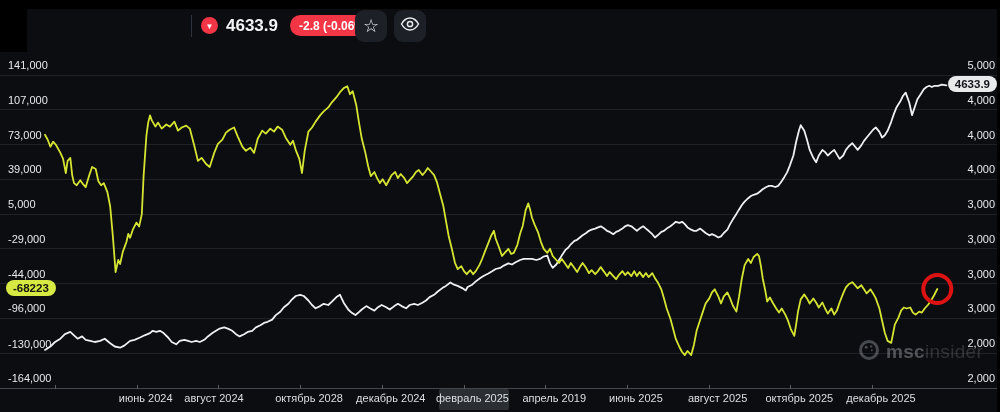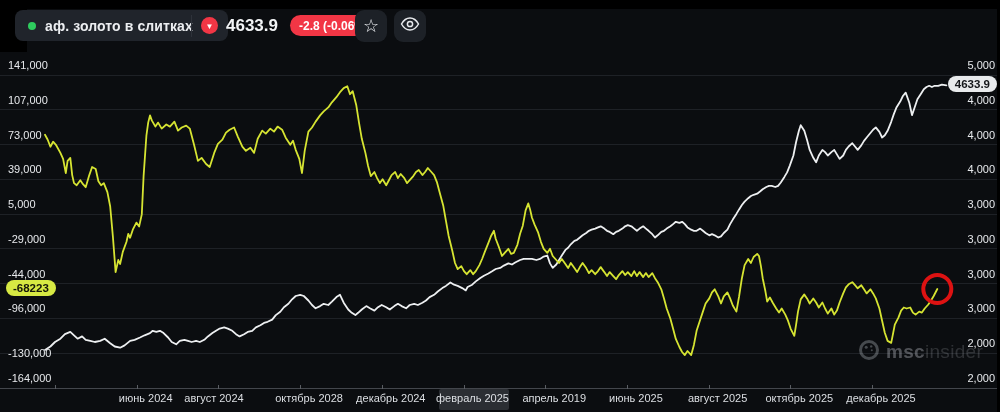--- a/index.html
+++ b/index.html
@@ -76,42 +76,33 @@
     <div class="axis-label left" style="top: 163.333px;">39,000</div>
     <div class="axis-label right" style="top: 163.333px;">4,000</div>
     <div class="axis-label left" style="top: 198.111px;">5,000</div>
     <div class="axis-label right" style="top: 198.111px;">3,000</div>
     <div class="axis-label left" style="top: 232.889px;">-29,000</div>
     <div class="axis-label right" style="top: 232.889px;">3,000</div>
     <div class="axis-label left" style="top: 267.667px;">-44,000</div>
     <div class="axis-label right" style="top: 267.667px;">3,000</div>
     <div class="axis-label left" style="top: 302.444px;">-96,000</div>
     <div class="axis-label right" style="top: 302.444px;">3,000</div>
-    <div class="axis-label left" style="top: 347px;">-130,000</div>
+    <div class="axis-label left" style="top: 338px;">-130,000</div>
     <div class="axis-label right" style="top: 337.222px;">2,000</div>
     <div class="axis-label left" style="top: 372px;">-164,000</div>
     <div class="axis-label right" style="top: 372px;">2,000</div>
     <div class="price-badge" style="background: rgb(215, 233, 67); color: rgb(21, 23, 10); top: 280.02px; left: 6px;">-68223</div>
     <div class="price-badge" style="background: rgb(232, 234, 236); color: rgb(20, 22, 26); top: 76.4062px; right: 3px;">4633.9</div>
   </div>
 
 <div class="frame-top"></div>
 <div class="frame-left"></div>
 <div class="frame-right"></div>
 
 <div class="header">
-  <div class="symbol-pill">
-    <span class="dot" id="symbol-dot" style="background: rgb(46, 204, 94);"></span>
-    <span class="symbol-label">аф. золото в слитках</span>
-    <span class="chev">
-      <svg width="11" height="7" viewBox="0 0 11 7">
-          <polyline points="1,1 5.5,5.5 10,1" fill="none" stroke="#9aa0a8" stroke-width="1.6" stroke-linecap="round"></polyline>
-        </svg>
-    </span>
-  </div>
   <div class="divider"></div>
   <div class="dir-badge" id="dir-badge" style="background: rgb(242, 54, 69);">
     <span>▼</span>
   </div>
   <div class="price">4633.9</div>
   <div class="change-pill" id="change-pill" style="background: rgb(242, 54, 69);">-2.8 (-0.06%)</div>
   <div class="icon-btn star">
     <span>☆</span>
   </div>
   <div class="icon-btn eye">

